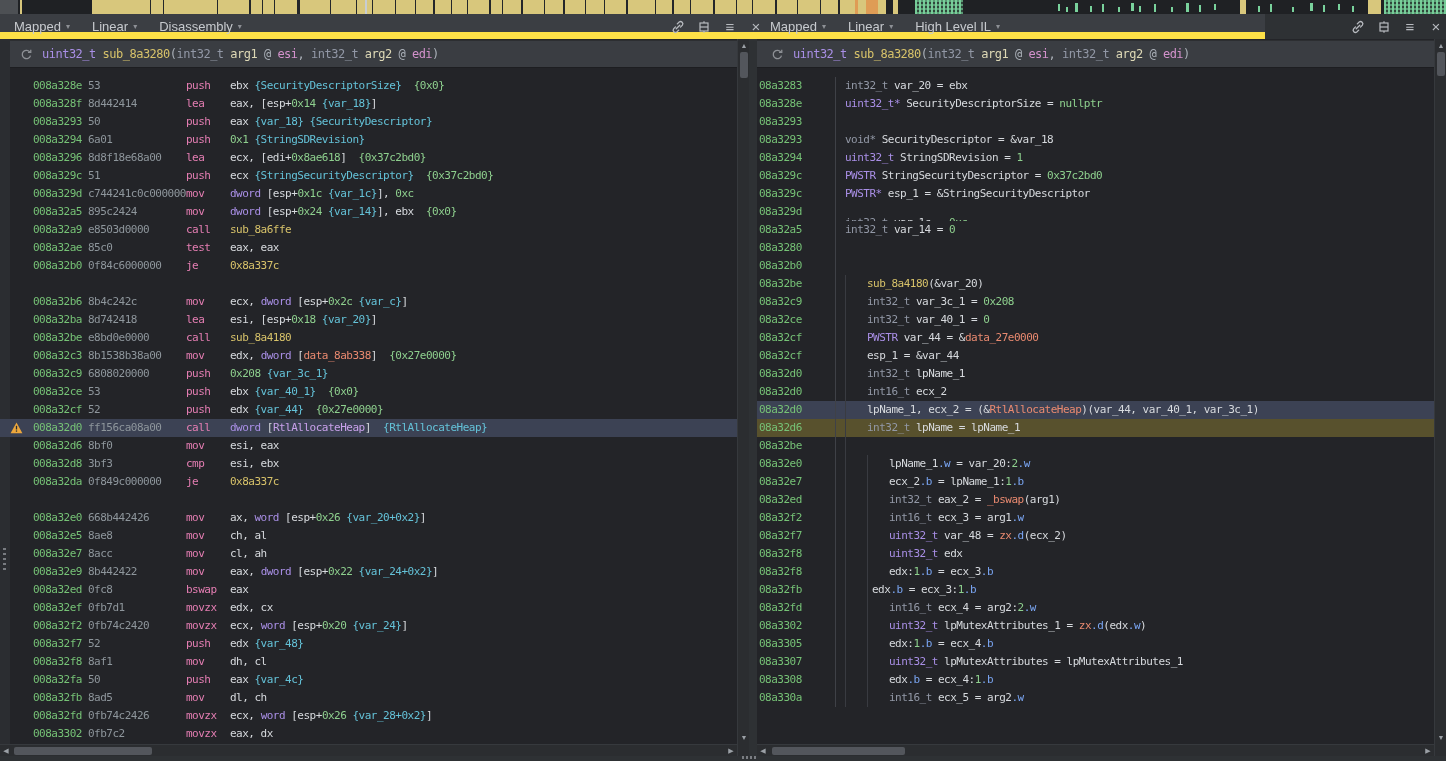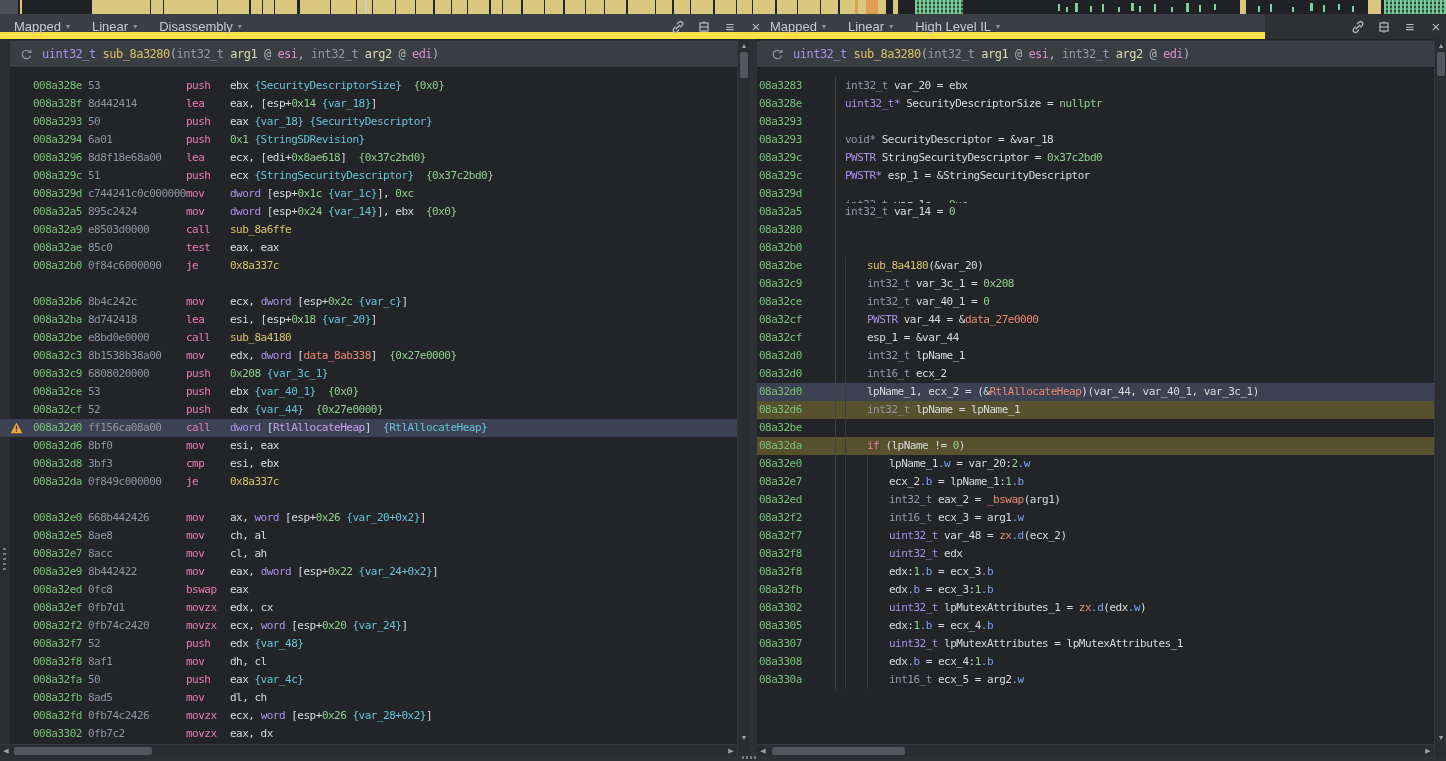--- a/index.html
+++ b/index.html
@@ -302,45 +302,46 @@
 <div class="pane" id="pane-right">
   <div class="fnrow" id="fnrow-right"><span class="fnicon"><svg width="13" height="13" viewBox="0 0 14 14">
           <path d="M11.3 8.2a4.5 4.5 0 1 1-.5-3.6" fill="none" stroke="#8d9095" stroke-width="1.4"></path>
           <path d="M11.6 1.8v3h-3" fill="none" stroke="#8d9095" stroke-width="1.4"></path>
         </svg></span><span class="tk-t">uint32_t </span><span class="tk-f">sub_8a3280</span><span class="tk-o">(</span><span class="tk-d">int32_t </span><span class="tk-a">arg1 </span><span class="tk-o">@ </span><span class="tk-r">esi</span><span class="tk-o">, </span><span class="tk-d">int32_t </span><span class="tk-a">arg2 </span><span class="tk-o">@ </span><span class="tk-r">edi</span><span class="tk-o">)</span></div>
   <div class="coderows" id="rows-right">
       <div class="crow"><span class="raddr addrg">08a3283</span><span class="rsep"></span><span class="rtxt" style="left: 88px;"><span class="tk-d">int32_t </span><span class="tk-w">var_20 = ebx</span></span></div>
       <div class="crow"><span class="raddr addrg">08a328e</span><span class="rsep"></span><span class="rtxt" style="left: 88px;"><span class="tk-t">uint32_t* </span><span class="tk-w">SecurityDescriptorSize = </span><span class="tk-g">nullptr</span></span></div>
       <div class="crow"><span class="raddr addrg">08a3293</span><span class="rsep"></span><span class="rtxt" style="left: 88px; margin-top: 26px;"><span class="tk-d">void </span><span class="tk-w">var_18</span></span></div>
       <div class="crow"><span class="raddr addrg">08a3293</span><span class="rsep"></span><span class="rtxt" style="left: 88px;"><span class="tk-d">void* </span><span class="tk-w">SecurityDescriptor = &amp;var_18</span></span></div>
+      <div class="crow"><span class="raddr addrg">08a3294</span><span class="rsep"></span><span class="rtxt" style="left: 88px;"><span class="tk-t">uint32_t </span><span class="tk-w">StringSDRevision = </span><span class="tk-g">1</span></span></div>
       <div class="crow"><span class="raddr addrg">08a329c</span><span class="rsep"></span><span class="rtxt" style="left: 88px;"><span class="tk-t">PWSTR </span><span class="tk-w">StringSecurityDescriptor = </span><span class="tk-g">0x37c2bd0</span></span></div>
       <div class="crow"><span class="raddr addrg">08a329c</span><span class="rsep"></span><span class="rtxt" style="left: 88px;"><span class="tk-t">PWSTR* </span><span class="tk-w">esp_1 = &amp;StringSecurityDescriptor</span></span></div>
       <div class="crow"><span class="raddr addrg">08a329d</span><span class="rsep"></span><span class="rtxt" style="left: 88px; margin-top: 11px;"><span class="tk-d">int32_t </span><span class="tk-w">var_1c = </span><span class="tk-g">0xc</span></span></div>
       <div class="crow"><span class="raddr addrg">08a32a5</span><span class="rsep"></span><span class="rtxt" style="left: 88px;"><span class="tk-d">int32_t </span><span class="tk-w">var_14 = </span><span class="tk-g">0</span></span></div>
       <div class="crow"><span class="raddr addrg">08a3280</span><span class="rsep"></span><span class="rtxt" style="left: 88px;"></span></div>
       <div class="crow"><span class="raddr addrg">08a32b0</span><span class="rsep"></span></div>
       <div class="crow"><span class="raddr addrg">08a32be</span><span class="rsep"></span><span class="rguide" style="left: 88px;"></span><span class="rtxt" style="left: 110px;"><span class="tk-f">sub_8a4180</span><span class="tk-w">(&amp;var_20)</span></span></div>
       <div class="crow"><span class="raddr addrg">08a32c9</span><span class="rsep"></span><span class="rguide" style="left: 88px;"></span><span class="rtxt" style="left: 110px;"><span class="tk-d">int32_t </span><span class="tk-w">var_3c_1 = </span><span class="tk-g">0x208</span></span></div>
       <div class="crow"><span class="raddr addrg">08a32ce</span><span class="rsep"></span><span class="rguide" style="left: 88px;"></span><span class="rtxt" style="left: 110px;"><span class="tk-d">int32_t </span><span class="tk-w">var_40_1 = </span><span class="tk-g">0</span></span></div>
       <div class="crow"><span class="raddr addrg">08a32cf</span><span class="rsep"></span><span class="rguide" style="left: 88px;"></span><span class="rtxt" style="left: 110px;"><span class="tk-t">PWSTR </span><span class="tk-w">var_44 = &amp;</span><span class="tk-s">data_27e0000</span></span></div>
       <div class="crow"><span class="raddr addrg">08a32cf</span><span class="rsep"></span><span class="rguide" style="left: 88px;"></span><span class="rtxt" style="left: 110px;"><span class="tk-w">esp_1 = &amp;var_44</span></span></div>
       <div class="crow"><span class="raddr addrg">08a32d0</span><span class="rsep"></span><span class="rguide" style="left: 88px;"></span><span class="rtxt" style="left: 110px;"><span class="tk-d">int32_t </span><span class="tk-w">lpName_1</span></span></div>
       <div class="crow"><span class="raddr addrg">08a32d0</span><span class="rsep"></span><span class="rguide" style="left: 88px;"></span><span class="rtxt" style="left: 110px;"><span class="tk-d">int16_t </span><span class="tk-w">ecx_2</span></span></div>
       <div class="crow sel"><span class="raddr addrg">08a32d0</span><span class="rsep"></span><span class="rguide" style="left: 88px;"></span><span class="rtxt" style="left: 110px;"><span class="tk-w">lpName_1, ecx_2 = (&amp;</span><span class="tk-s">RtlAllocateHeap</span><span class="tk-w">)(var_44, var_40_1, var_3c_1)</span></span></div>
       <div class="crow note"><span class="raddr addrg">08a32d6</span><span class="rsep"></span><span class="rguide" style="left: 88px;"></span><span class="rtxt" style="left: 110px;"><span class="tk-d">int32_t </span><span class="tk-w">lpName = lpName_1</span></span></div>
       <div class="crow"><span class="raddr addrg">08a32be</span><span class="rsep"></span><span class="rguide" style="left: 88px;"></span><span class="rtxt" style="left: 110px;"></span></div>
-      <div class="crow note"><span class="raddr addrg">08a32da</span><span class="rsep"></span><span class="rguide" style="left: 88px;"></span><span class="rtxt" style="left: 110px;"><span class="tk-p">if </span><span class="tk-w">(lpName != </span><span class="tk-g">0</span><span class="tk-w">)</span></span></div>
       <div class="crow"><span class="raddr addrg">08a32e0</span><span class="rsep"></span><span class="rguide" style="left: 88px;"></span><span class="rguide" style="left: 110px;"></span><span class="rtxt" style="left: 132px;"><span class="tk-w">lpName_1</span><span class="tk-u">.w</span><span class="tk-w"> = var_20:</span><span class="tk-g">2</span><span class="tk-u">.w</span></span></div>
       <div class="crow"><span class="raddr addrg">08a32e7</span><span class="rsep"></span><span class="rguide" style="left: 88px;"></span><span class="rguide" style="left: 110px;"></span><span class="rtxt" style="left: 132px;"><span class="tk-w">ecx_2</span><span class="tk-u">.b</span><span class="tk-w"> = lpName_1:</span><span class="tk-g">1</span><span class="tk-u">.b</span></span></div>
       <div class="crow"><span class="raddr addrg">08a32ed</span><span class="rsep"></span><span class="rguide" style="left: 88px;"></span><span class="rguide" style="left: 110px;"></span><span class="rtxt" style="left: 132px;"><span class="tk-d">int32_t </span><span class="tk-w">eax_2 = </span><span class="tk-s">_bswap</span><span class="tk-w">(arg1)</span></span></div>
       <div class="crow"><span class="raddr addrg">08a32f2</span><span class="rsep"></span><span class="rguide" style="left: 88px;"></span><span class="rguide" style="left: 110px;"></span><span class="rtxt" style="left: 132px;"><span class="tk-d">int16_t </span><span class="tk-w">ecx_3 = arg1</span><span class="tk-u">.w</span></span></div>
       <div class="crow"><span class="raddr addrg">08a32f7</span><span class="rsep"></span><span class="rguide" style="left: 88px;"></span><span class="rguide" style="left: 110px;"></span><span class="rtxt" style="left: 132px;"><span class="tk-t">uint32_t </span><span class="tk-w">var_48 = </span><span class="tk-s">zx</span><span class="tk-u">.d</span><span class="tk-w">(ecx_2)</span></span></div>
       <div class="crow"><span class="raddr addrg">08a32f8</span><span class="rsep"></span><span class="rguide" style="left: 88px;"></span><span class="rguide" style="left: 110px;"></span><span class="rtxt" style="left: 132px;"><span class="tk-t">uint32_t </span><span class="tk-w">edx</span></span></div>
       <div class="crow"><span class="raddr addrg">08a32f8</span><span class="rsep"></span><span class="rguide" style="left: 88px;"></span><span class="rguide" style="left: 110px;"></span><span class="rtxt" style="left: 132px;"><span class="tk-w">edx:</span><span class="tk-g">1</span><span class="tk-u">.b</span><span class="tk-w"> = ecx_3</span><span class="tk-u">.b</span></span></div>
-      <div class="crow"><span class="raddr addrg">08a32fb</span><span class="rsep"></span><span class="rguide" style="left: 88px;"></span><span class="rguide" style="left: 110px;"></span><span class="rtxt" style="left: 132px;"><span class="tk-w">edx</span><span class="tk-u">.b</span><span class="tk-w"> = ecx_3:</span><span class="tk-g">1</span><span class="tk-u">.b</span></span></div>
+      <div class="crow"><span class="raddr addrg">08a32fb</span><span class="rsep"></span><span class="rguide" style="left: 88px;"></span><span class="rguide" style="left: 110px;"></span><span class="rtxt" style="left: 115px;"><span class="tk-w">edx</span><span class="tk-u">.b</span><span class="tk-w"> = ecx_3:</span><span class="tk-g">1</span><span class="tk-u">.b</span></span></div>
+      <div class="crow"><span class="raddr addrg">08a32fd</span><span class="rsep"></span><span class="rguide" style="left: 88px;"></span><span class="rguide" style="left: 110px;"></span><span class="rtxt" style="left: 132px;"><span class="tk-d">int16_t </span><span class="tk-w">ecx_4 = arg2:</span><span class="tk-g">2</span><span class="tk-u">.w</span></span></div>
       <div class="crow"><span class="raddr addrg">08a3302</span><span class="rsep"></span><span class="rguide" style="left: 88px;"></span><span class="rguide" style="left: 110px;"></span><span class="rtxt" style="left: 132px;"><span class="tk-t">uint32_t </span><span class="tk-w">lpMutexAttributes_1 = </span><span class="tk-s">zx</span><span class="tk-u">.d</span><span class="tk-w">(edx</span><span class="tk-u">.w</span><span class="tk-w">)</span></span></div>
       <div class="crow"><span class="raddr addrg">08a3305</span><span class="rsep"></span><span class="rguide" style="left: 88px;"></span><span class="rguide" style="left: 110px;"></span><span class="rtxt" style="left: 132px;"><span class="tk-w">edx:</span><span class="tk-g">1</span><span class="tk-u">.b</span><span class="tk-w"> = ecx_4</span><span class="tk-u">.b</span></span></div>
       <div class="crow"><span class="raddr addrg">08a3307</span><span class="rsep"></span><span class="rguide" style="left: 88px;"></span><span class="rguide" style="left: 110px;"></span><span class="rtxt" style="left: 132px;"><span class="tk-t">uint32_t </span><span class="tk-w">lpMutexAttributes = lpMutexAttributes_1</span></span></div>
       <div class="crow"><span class="raddr addrg">08a3308</span><span class="rsep"></span><span class="rguide" style="left: 88px;"></span><span class="rguide" style="left: 110px;"></span><span class="rtxt" style="left: 132px;"><span class="tk-w">edx</span><span class="tk-u">.b</span><span class="tk-w"> = ecx_4:</span><span class="tk-g">1</span><span class="tk-u">.b</span></span></div>
       <div class="crow"><span class="raddr addrg">08a330a</span><span class="rsep"></span><span class="rguide" style="left: 88px;"></span><span class="rguide" style="left: 110px;"></span><span class="rtxt" style="left: 132px;"><span class="tk-d">int16_t </span><span class="tk-w">ecx_5 = arg2</span><span class="tk-u">.w</span></span></div>
     </div>
   <div class="vscroll">
     <div class="sarrow" style="top:0">▲</div>
     <div class="sthumb vthumb" style="top:13px;height:24px"></div>
     <div class="sarrow" style="bottom:18px">▼</div>

